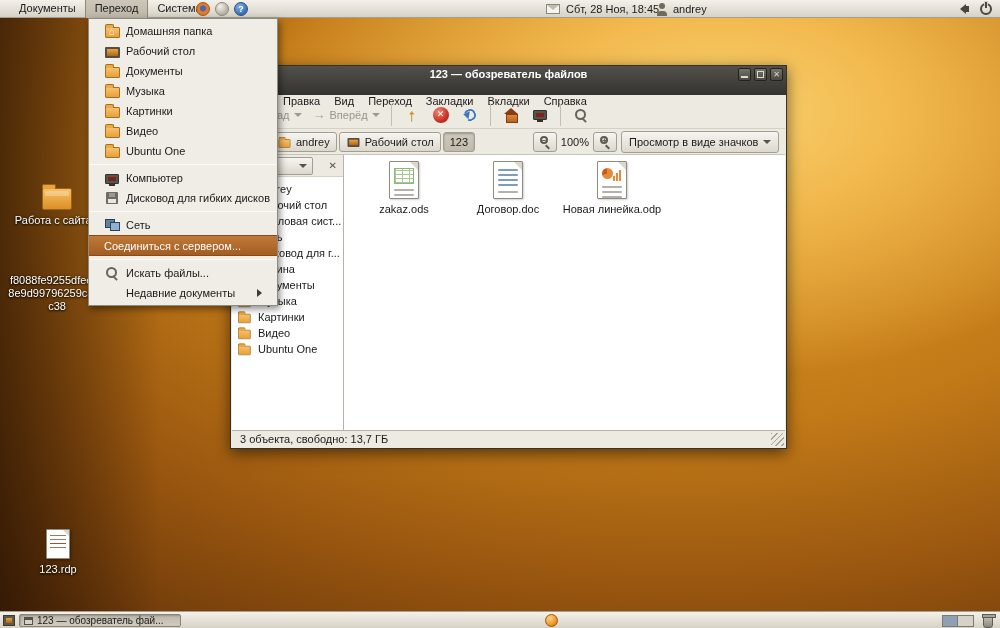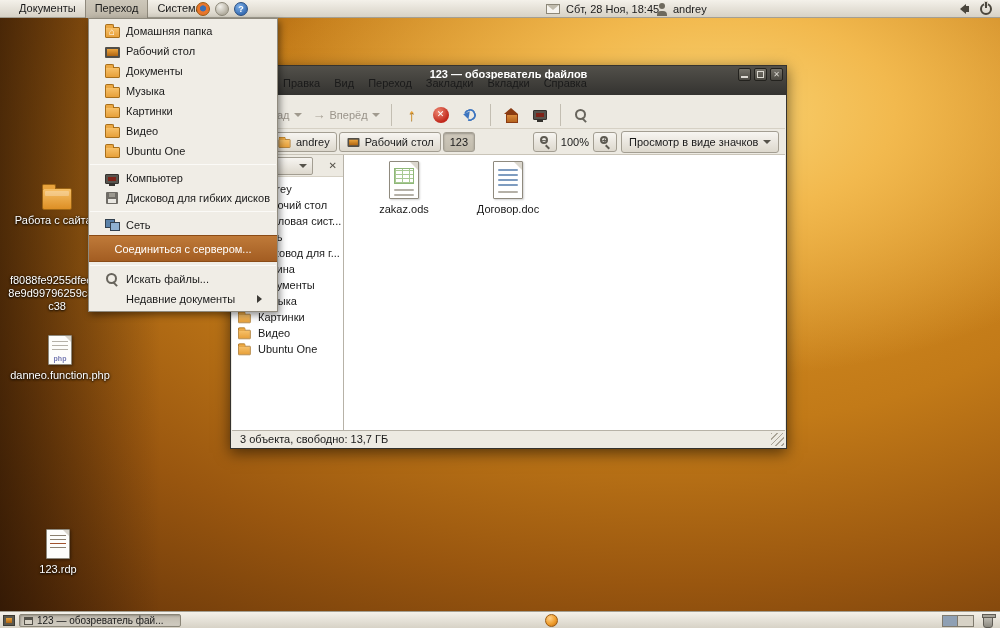--- a/index.html
+++ b/index.html
@@ -65,34 +65,34 @@
   .i-search::after { content:""; position:absolute; bottom:1px; right:1px; width:6px; height:2px; background:#67645c; transform:rotate(45deg); }
   .caret-down { width:0; height:0; border-top:4px solid #55524a; border-left:4px solid transparent; border-right:4px solid transparent; display:inline-block; }
   .caret-down.dis { border-top-color:#a09a8e; }
   .caret-right { width:0; height:0; border-left:5px solid #3c3a35; border-top:4px solid transparent; border-bottom:4px solid transparent; display:inline-block; }
 
   
   .places-dd { position:absolute; left:88px; top:18px; width:190px; background:#f0ede6; border:1px solid #8f8a7e; box-shadow:2px 3px 7px rgba(0,0,0,.45); z-index:40; padding:2px 0; }
   .mi { height:20px; display:flex; align-items:center; gap:6px; padding:0 15px; }
   .mi .ictr { width:16px; height:16px; display:flex; align-items:center; justify-content:center; flex:none; }
   .mi .lbl { white-space:nowrap; }
-  .mi.hl { background:linear-gradient(#bf7a39,#a35d22); border-top:1px solid #8a4b16; border-bottom:1px solid #8a4b16; color:#fff; height:27px;justify-content:center; }
+  .mi.hl { background:linear-gradient(#bf7a39,#a35d22); border-top:1px solid #8a4b16; border-bottom:1px solid #8a4b16; color:#fff; height:21px; }
   .mi .spacer-r { margin-left:auto; }
   .msep { height:1px; background:#cbc6ba; border-bottom:1px solid #fbfaf7; margin:3px 1px; }
 
   
   .window { position:absolute; left:230px; top:65px; width:557px; height:384px; background:#edeae2; border:1px solid #35332e; box-shadow:0 4px 14px rgba(0,0,0,.55); z-index:5; }
   .titlebar { position:absolute; left:0; top:0; right:0; height:29px; background:linear-gradient(#52504a,#343330); }
   .title { position:absolute; left:0; right:0; top:0; line-height:17px; text-align:center; color:#fff; font-weight:bold; }
   .tb-btns { position:absolute; right:3px; top:2px; display:flex; }
   .tb-btn { width:13px; height:13px; margin-left:3px; background:linear-gradient(#76736a,#4b4942); border:1px solid #23221e; border-radius:2px; position:relative; }
   .tb-min::after { content:""; position:absolute; left:2px; right:2px; bottom:2px; height:2px; background:#dcd9d2; }
   .tb-max::after { content:""; position:absolute; inset:2px; border:1px solid #dcd9d2; }
   .tb-close::after { content:"✕"; color:#dcd9d2; font-size:8px; line-height:11px; display:block; text-align:center; }
-  .menubar { position:absolute; left:1px; right:1px; top:8px; height:18px; display:flex; padding-left:3px; }
+  .menubar { position:absolute; left:1px; right:1px; top:26px; height:18px; display:flex; padding-left:3px; }
   .menubar .wmi { padding:0 7px; line-height:18px; }
   .toolbar { position:absolute; left:1px; right:1px; top:35px; height:28px; display:flex; align-items:center; gap:3px; padding:0 5px; border-bottom:1px solid #d6d1c5; }
   .nav-btn { display:flex; align-items:center; gap:4px; padding:2px 4px; color:#9a948a; }
   .nav-btn .arr { font-size:13px; color:#a8a296; }
   .tsep { width:1px; height:22px; background:#c3beb2; margin:0 4px; }
   .tool-btn { width:26px; height:24px; display:flex; align-items:center; justify-content:center; }
   .t-up { color:#eda83d; font-size:16px; font-weight:bold; text-shadow:0 1px 0 #8a5a10; }
   .t-stop { width:16px; height:16px; border-radius:50%; background:radial-gradient(circle at 35% 30%, #ef8872, #c0271a 70%); color:#fff; font-size:9px; line-height:15px; text-align:center; }
   .t-refresh { width:12px; height:12px; border:2px solid #3e76c0; border-left-color:transparent; border-radius:50%; position:relative; transform:rotate(-25deg); }
   .t-refresh::before { content:""; position:absolute; left:-6px; top:-3px; border:4px solid transparent; border-right:6px solid #3e76c0; transform:rotate(35deg); }
@@ -164,30 +164,20 @@
 <body>
 
 <div class="screen">
 
   <div class="dicon" style="left:7px; top:183px;">
     <span class="bigfolder"></span>
     <div class="dlabel">Работа с сайтам</div>
   </div>
   <div class="dicon" style="left:7px; top:274px;">
     <div class="dlabel">f8088fe9255dfeec48e9d99796259c37ec38</div>
-  </div>
-  <div class="dicon" style="left:10px; top:335px;">
-    <span class="dpage">
-      <i class="fold"></i>
-      <i class="tl" style="top:5px; background:#b5b1a8;"></i>
-      <i class="tl" style="top:9px; background:#b5b1a8;"></i>
-      <i class="tl" style="top:13px; background:#b5b1a8;"></i>
-      <span class="phpbadge">php</span>
-    </span>
-    <div class="dlabel">danneo.function.php</div>
   </div>
   <div class="dicon" style="left:8px; top:529px;">
     <span class="dpage">
       <i class="fold"></i>
       <i class="tl" style="top:5px; background:#8a7f6e;"></i>
       <i class="tl" style="top:9px; background:#8a7f6e;"></i>
       <i class="tl" style="top:13px; background:#a0522d;"></i>
       <i class="tl" style="top:17px; background:#8a7f6e;"></i>
     </span>
     <div class="dlabel">123.rdp</div>
@@ -347,20 +337,35 @@
           <span class="page">
             <i class="fold"></i>
             <i class="pl blue" style="top:7px;"></i>
             <i class="pl blue" style="top:12px;"></i>
             <i class="pl blue" style="top:17px;"></i>
             <i class="pl blue" style="top:22px;"></i>
             <i class="pl gray" style="top:29px;"></i>
           </span>
           <div class="flabel">Договор.doc</div>
         </div>
+        <div class="fitem">
+          <span class="page">
+            <i class="fold"></i>
+            <i class="pie"></i>
+            <span class="bars">
+                <i style="height:5px;"></i>
+                <i style="height:8px;"></i>
+                <i style="height:11px;"></i>
+              </span>
+            <i class="pl gray" style="top:24px;"></i>
+            <i class="pl gray" style="top:29px;"></i>
+            <i class="pl gray" style="top:34px;"></i>
+          </span>
+          <div class="flabel">Новая линейка.odp</div>
+        </div>
       </div>
     </div>
     <div class="statusbar" style="position:absolute; left:1px; right:1px; bottom:1px; height:17px; background:#edeae2; border-top:1px solid #b7b2a7; line-height:16px; padding-left:8px;">
       <span>3 объекта, свободно: 13,7 ГБ</span>
       <span style="position:absolute; right:1px; bottom:1px; width:13px; height:13px; background:repeating-linear-gradient(135deg,#aaa497 0 1px,transparent 1px 4px);"></span>
     </div>
   </div>
 
   <div class="panel top">
     <div class="pmenus">

